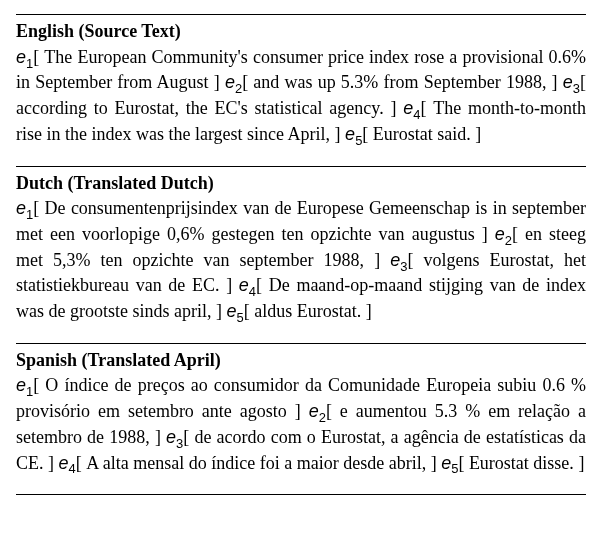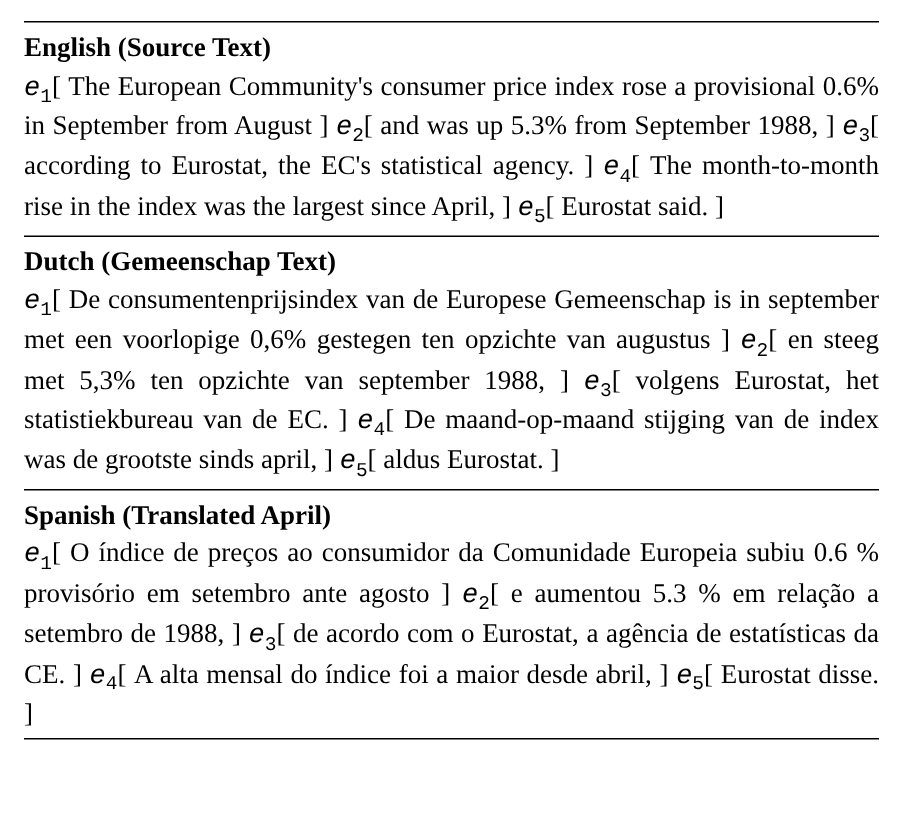--- a/index.html
+++ b/index.html
@@ -22,31 +22,31 @@
   }
   .rule-thick {
     border-top: 1.3px solid #000;
     height: 0;
   }
   .rule-thin {
     border-top: 1px solid #000;
     height: 0;
   }
   .section {
-    padding: 5px 0 4px 0;
+    padding: 5px 0 17px 0;
   }
   .section-title {
     font-weight: bold;
     padding-bottom: 2px;
   }
   .section-body {
     text-align: justify;
   }
   .edu-label {
-    font-family: Liberation Mono, monospace;
+    font-family: Liberation Sans, sans-serif;
   }
   .sub {
     font-size: 0.72em;
     vertical-align: sub;
     position: relative;
     top: 0.03em;
   }
   .ital {
     font-style: italic;
   }
@@ -61,21 +61,21 @@
   <div class="rule-thick"></div>
 
   <div class="section">
     <div class="section-title">English (Source Text)</div>
     <div class="section-body"><span class="edu-label"><span class="ital">e</span><span class="sub">1</span></span><span class="bracket">[ </span><span>The European Community's consumer price index rose a provisional 0.6% in September from August </span><span class="bracket">] </span><span class="edu-label"><span class="ital">e</span><span class="sub">2</span></span><span class="bracket">[ </span><span>and was up 5.3% from September 1988, </span><span class="bracket">] </span><span class="edu-label"><span class="ital">e</span><span class="sub">3</span></span><span class="bracket">[ </span><span>according to Eurostat, the EC's statistical agency. </span><span class="bracket">] </span><span class="edu-label"><span class="ital">e</span><span class="sub">4</span></span><span class="bracket">[ </span><span>The month-to-month rise in the index was the largest since April, </span><span class="bracket">] </span><span class="edu-label"><span class="ital">e</span><span class="sub">5</span></span><span class="bracket">[ </span><span>Eurostat said. </span><span class="bracket">] </span></div>
   </div>
 
   <div class="rule-thin"></div>
 
   <div class="section">
-    <div class="section-title">Dutch (Gemeenschap Text)</div>
+    <div class="section-title">Dutch (Translated Dutch)</div>
     <div class="section-body"><span class="edu-label"><span class="ital">e</span><span class="sub">1</span></span><span class="bracket">[ </span><span>De consumentenprijsindex van de Europese Gemeenschap is in september met een voorlopige 0,6% gestegen ten opzichte van augustus </span><span class="bracket">] </span><span class="edu-label"><span class="ital">e</span><span class="sub">2</span></span><span class="bracket">[ </span><span>en steeg met 5,3% ten opzichte van september 1988, </span><span class="bracket">] </span><span class="edu-label"><span class="ital">e</span><span class="sub">3</span></span><span class="bracket">[ </span><span>volgens Eurostat, het statistiekbureau van de EC. </span><span class="bracket">] </span><span class="edu-label"><span class="ital">e</span><span class="sub">4</span></span><span class="bracket">[ </span><span>De maand-op-maand stijging van de index was de grootste sinds april, </span><span class="bracket">] </span><span class="edu-label"><span class="ital">e</span><span class="sub">5</span></span><span class="bracket">[ </span><span>aldus Eurostat. </span><span class="bracket">] </span></div>
   </div>
 
   <div class="rule-thin"></div>
 
   <div class="section">
     <div class="section-title">Spanish (Translated April)</div>
     <div class="section-body"><span class="edu-label"><span class="ital">e</span><span class="sub">1</span></span><span class="bracket">[ </span><span>O índice de preços ao consumidor da Comunidade Europeia subiu 0.6 % provisório em setembro ante agosto </span><span class="bracket">] </span><span class="edu-label"><span class="ital">e</span><span class="sub">2</span></span><span class="bracket">[ </span><span>e aumentou 5.3 % em relação a setembro de 1988, </span><span class="bracket">] </span><span class="edu-label"><span class="ital">e</span><span class="sub">3</span></span><span class="bracket">[ </span><span>de acordo com o Eurostat, a agência de estatísticas da CE. </span><span class="bracket">] </span><span class="edu-label"><span class="ital">e</span><span class="sub">4</span></span><span class="bracket">[ </span><span>A alta mensal do índice foi a maior desde abril, </span><span class="bracket">] </span><span class="edu-label"><span class="ital">e</span><span class="sub">5</span></span><span class="bracket">[ </span><span>Eurostat disse. </span><span class="bracket">] </span></div>
   </div>
 

